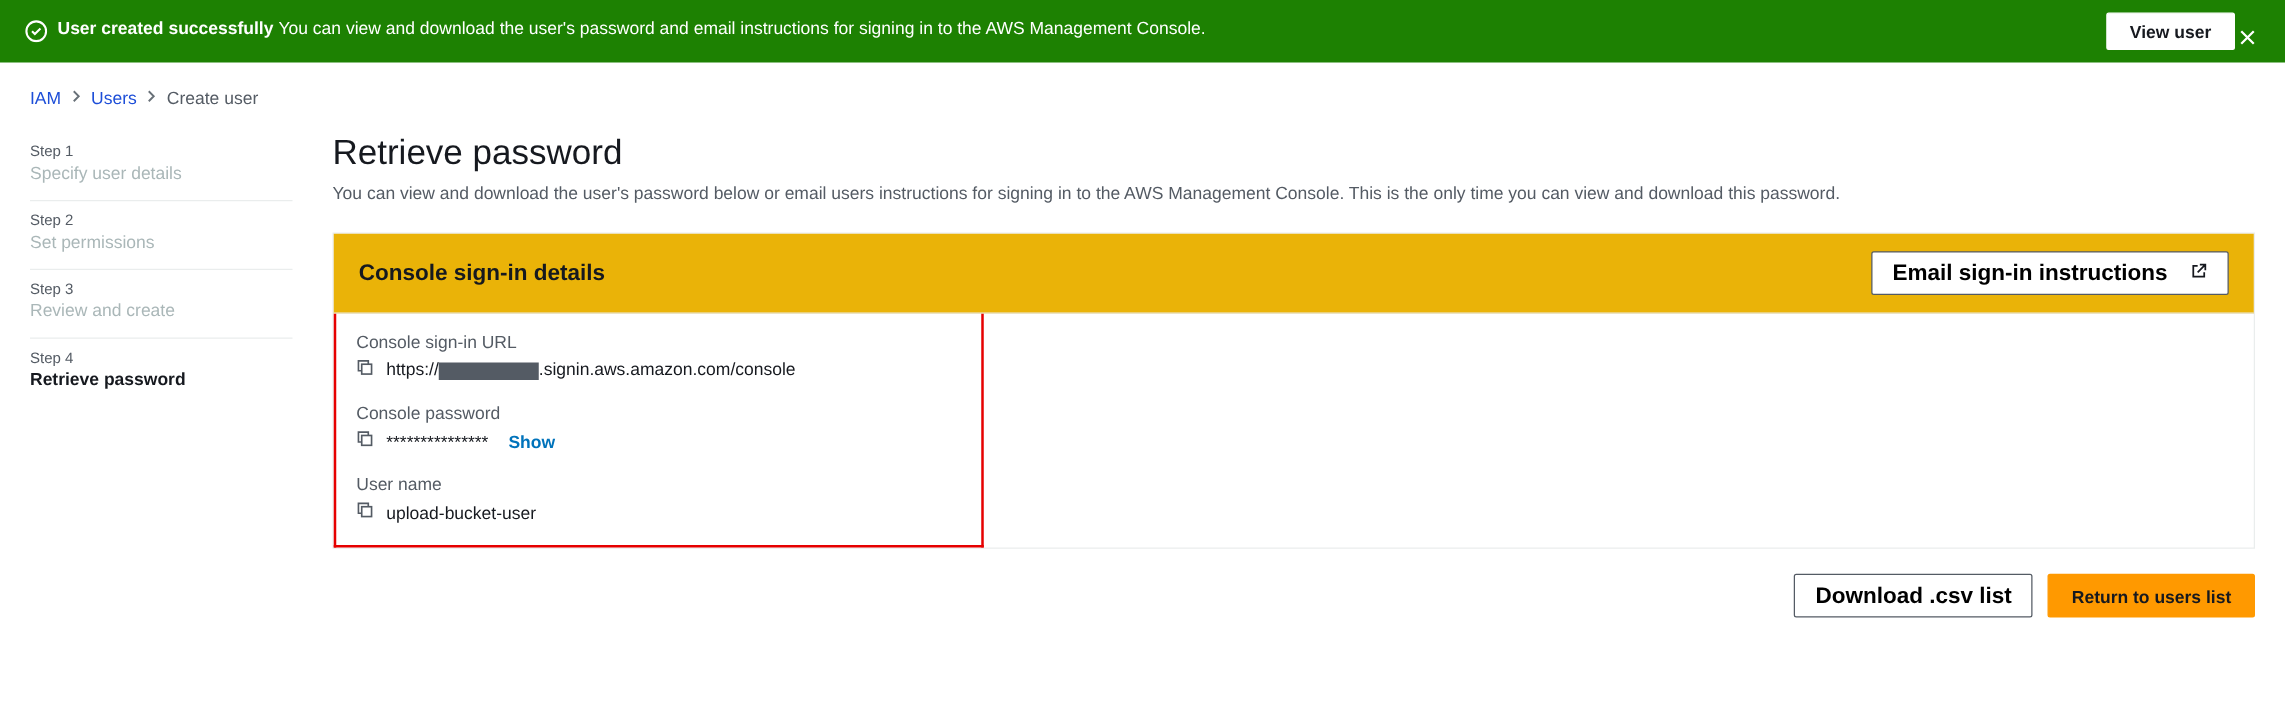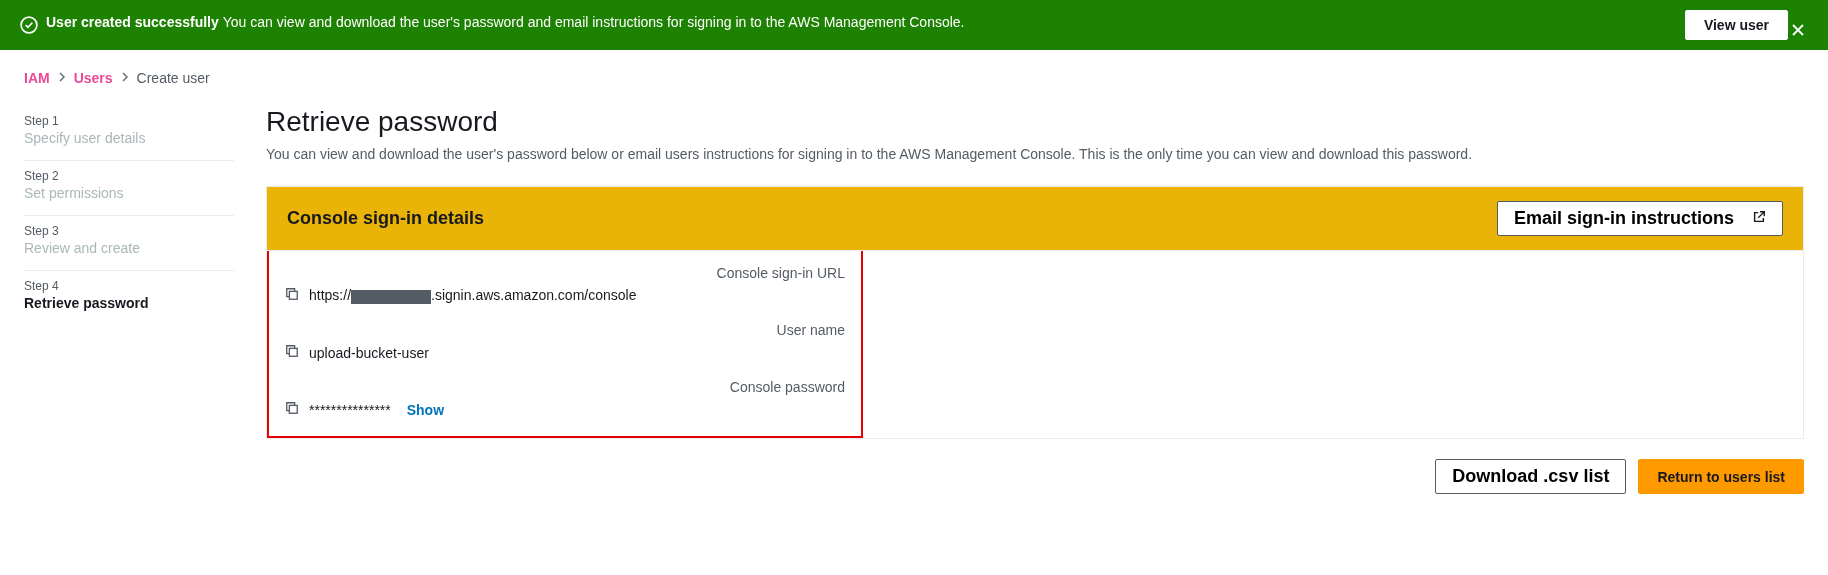--- a/index.html
+++ b/index.html
@@ -11,21 +11,21 @@
     .banner-text { display: flex; flex-direction: row; gap: 4px; }
     .banner-title { font-weight: 700; font-size: 14px; }
     .banner-desc { font-size: 14px; }
     .banner-right { display: flex; align-items: flex-end; }
     .btn-white { background: #fff; color: #16191f; border: 1px solid #fff; padding: 6px 18px; font-weight: 700; font-size: 14px; cursor: pointer; border-radius: 2px; }
     .banner-close { cursor: pointer; color: #fff; font-size: 20px; width: 20px; height: 20px; display: flex; align-items: center; justify-content: center; }
     
     .content-wrap { padding: 20px 24px; }
     
     .breadcrumb { display: flex; align-items: center; gap: 8px; font-size: 14px; margin-bottom: 20px; }
-    .breadcrumb a { color: #ec4899; text-decoration: none; cursor: pointer; font-weight: bold; }
+    .breadcrumb a { color: #1d4ed8; text-decoration: none; cursor: pointer; }
     .breadcrumb-sep { color: #687078; }
     .breadcrumb-current { color: #545b64; }
     
     .layout { display: flex; gap: 32px; }
     
     .sidebar { width: 210px; flex-shrink: 0; }
     .step { padding: 8px 0 14px; border-bottom: 1px solid #eaeded; }
     .step:last-child { border-bottom: none; }
     .step-num { font-size: 12px; color: #545b64; margin-bottom: 2px; }
     .step-label { font-size: 14px; color: #aab7b8; }
@@ -126,60 +126,60 @@
           <button class="btn-outline">
             <span>Email sign-in instructions</span>
             <span>
               <svg width="14" height="14" viewBox="0 0 16 16" fill="none" stroke="#16191f" stroke-width="1.6">
                 <path d="M13 9v4H3V3h4M9 2h5v5M14 2L7 9"></path>
               </svg>
             </span>
           </button>
         </div>
 
-        <div class="red-box" style="border-top:none; width:596px;text-align:right;">
+        <div class="red-box" style="border-top:none; width:520px;">
           <div class="field">
             <div class="field-label">Console sign-in URL</div>
             <div class="field-value">
               <span class="copy-icon">
                 <svg width="14" height="14" viewBox="0 0 16 16" fill="none" stroke="#545b64" stroke-width="1.5">
                   <rect x="5" y="5" width="9" height="9"></rect>
                   <path d="M11 5V2H2v9h3"></path>
                 </svg>
               </span>
               <span>
                 <span>https://</span><span class="redacted"></span><span>.signin.aws.amazon.com/console</span>
               </span>
             </div>
           </div>
 
           <div class="field">
-            <div class="field-label">User name</div>
-            <div class="field-value">
-              <span class="copy-icon">
-                <svg width="14" height="14" viewBox="0 0 16 16" fill="none" stroke="#545b64" stroke-width="1.5">
-                  <rect x="5" y="5" width="9" height="9"></rect>
-                  <path d="M11 5V2H2v9h3"></path>
-                </svg>
-              </span>
-              <span>upload-bucket-user</span>
-            </div>
-          </div>
-
-          <div class="field">
             <div class="field-label">Console password</div>
             <div class="field-value">
               <span class="copy-icon">
                 <svg width="14" height="14" viewBox="0 0 16 16" fill="none" stroke="#545b64" stroke-width="1.5">
                   <rect x="5" y="5" width="9" height="9"></rect>
                   <path d="M11 5V2H2v9h3"></path>
                 </svg>
               </span>
               <span>***************</span>
               <span class="show-link">Show</span>
+            </div>
+          </div>
+
+          <div class="field">
+            <div class="field-label">User name</div>
+            <div class="field-value">
+              <span class="copy-icon">
+                <svg width="14" height="14" viewBox="0 0 16 16" fill="none" stroke="#545b64" stroke-width="1.5">
+                  <rect x="5" y="5" width="9" height="9"></rect>
+                  <path d="M11 5V2H2v9h3"></path>
+                </svg>
+              </span>
+              <span>upload-bucket-user</span>
             </div>
           </div>
         </div>
       </div>
 
       <div class="footer-actions">
         <button class="btn-outline">Download .csv list</button>
         <button class="btn-orange">Return to users list</button>
       </div>
     </div>

